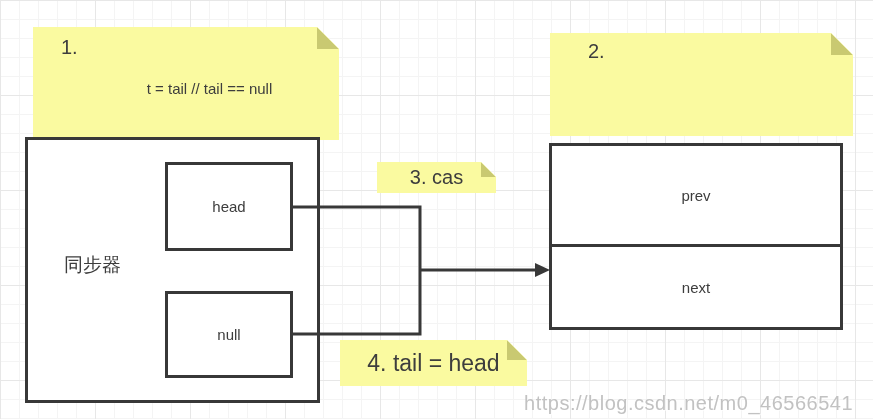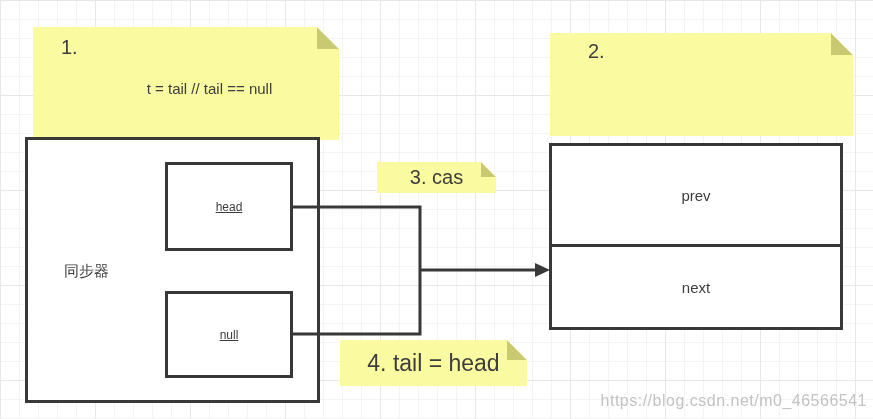--- a/index.html
+++ b/index.html
@@ -49,45 +49,45 @@
   .shape{
     position:absolute;
     background:#ffffff;
     border:3px solid var(--line);
     box-sizing:border-box;
     z-index:2;
   }
   .shape-label{
     width:100%;height:100%;
     display:flex;align-items:center;justify-content:center;
-    font-size:12px;color:var(--text);text-decoration:underline;
+    font-size:15px;color:var(--text);
   }
   .sync-label{
-    position:absolute;left:36px;top:122px;
-    font-size:15px;color:var(--text);
+    position:absolute;left:36px;top:112px;
+    font-size:19px;color:var(--text);
   }
   .node-stack{
     position:absolute;left:549px;top:143px;width:294px;
     z-index:2;
   }
   .node-cell{
     background:#ffffff;
     border:3px solid var(--line);
     box-sizing:border-box;
     display:flex;align-items:center;justify-content:center;
     font-size:15px;color:var(--text);
   }
   .node-cell + .node-cell{margin-top:-3px;}
   .edges{
     position:absolute;left:0;top:0;width:873px;height:419px;
     z-index:3;pointer-events:none;
   }
   .watermark{
-    position:absolute;right:6px;top:392px;
-    font-size:16px;letter-spacing:.5px;
+    position:absolute;right:20px;top:392px;
+    font-size:20px;letter-spacing:.5px;
     color:var(--watermark);
     text-shadow:1px 1px 0 rgba(255,255,255,.7);
     z-index:4;white-space:nowrap;
   }
 </style>
 </head>
 <body>
 
 <div class="canvas">
 

